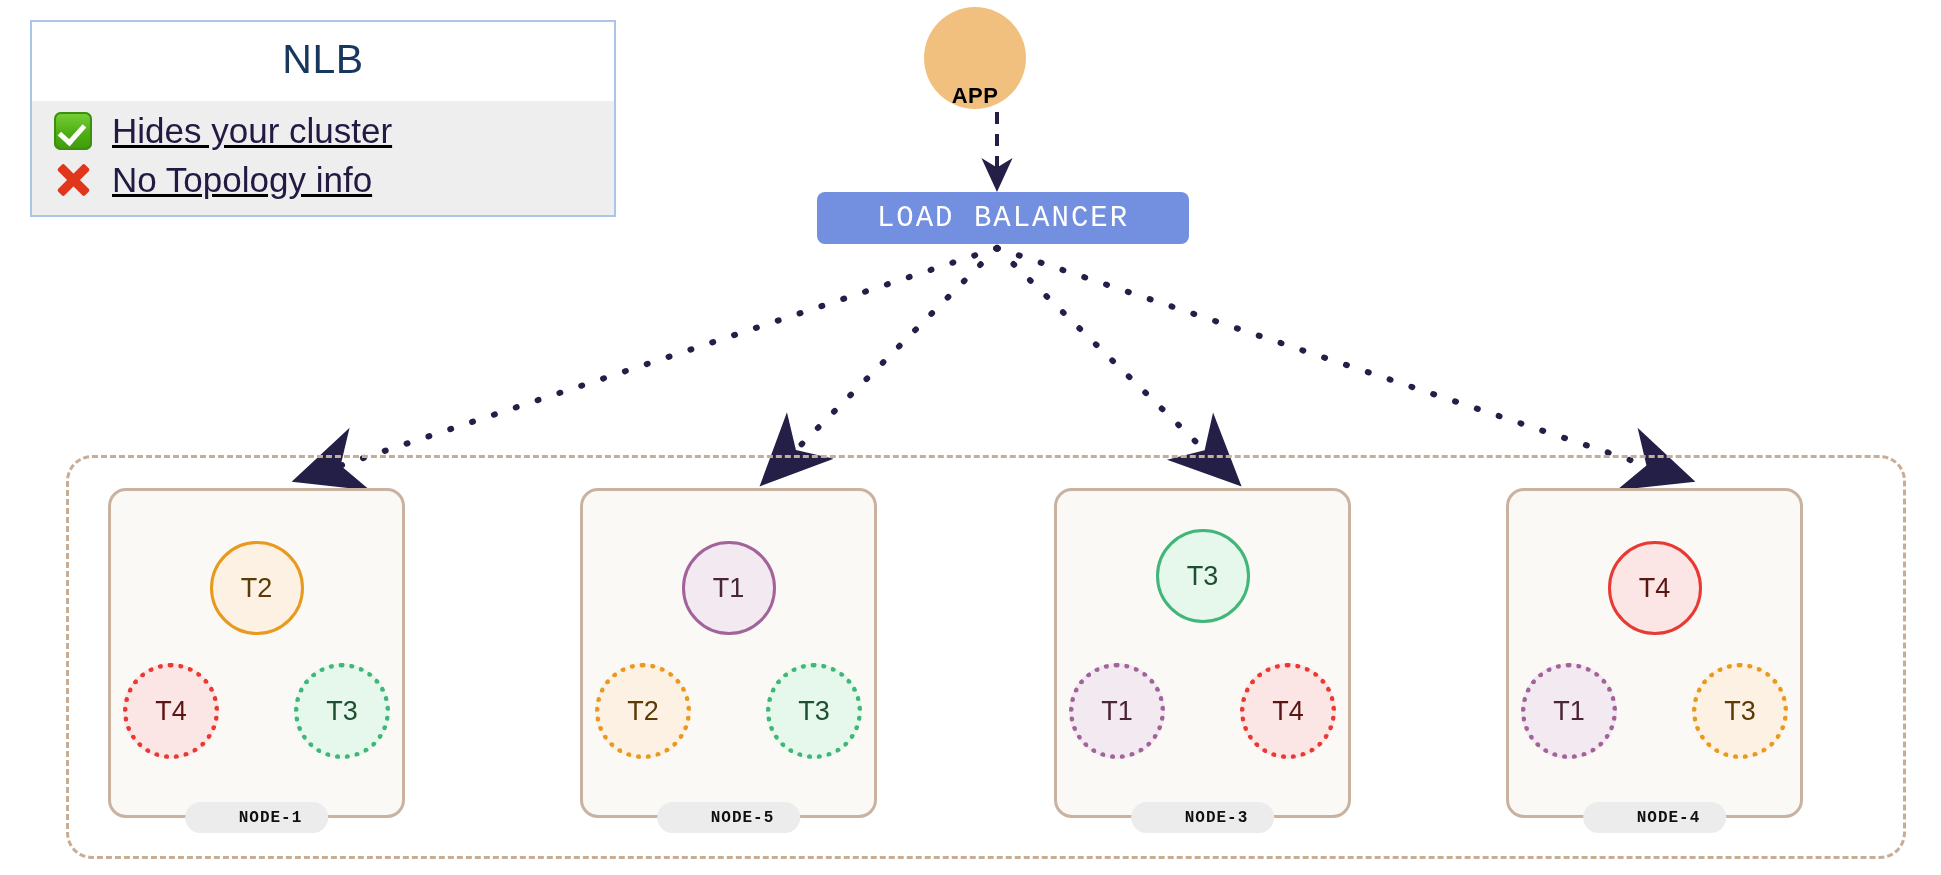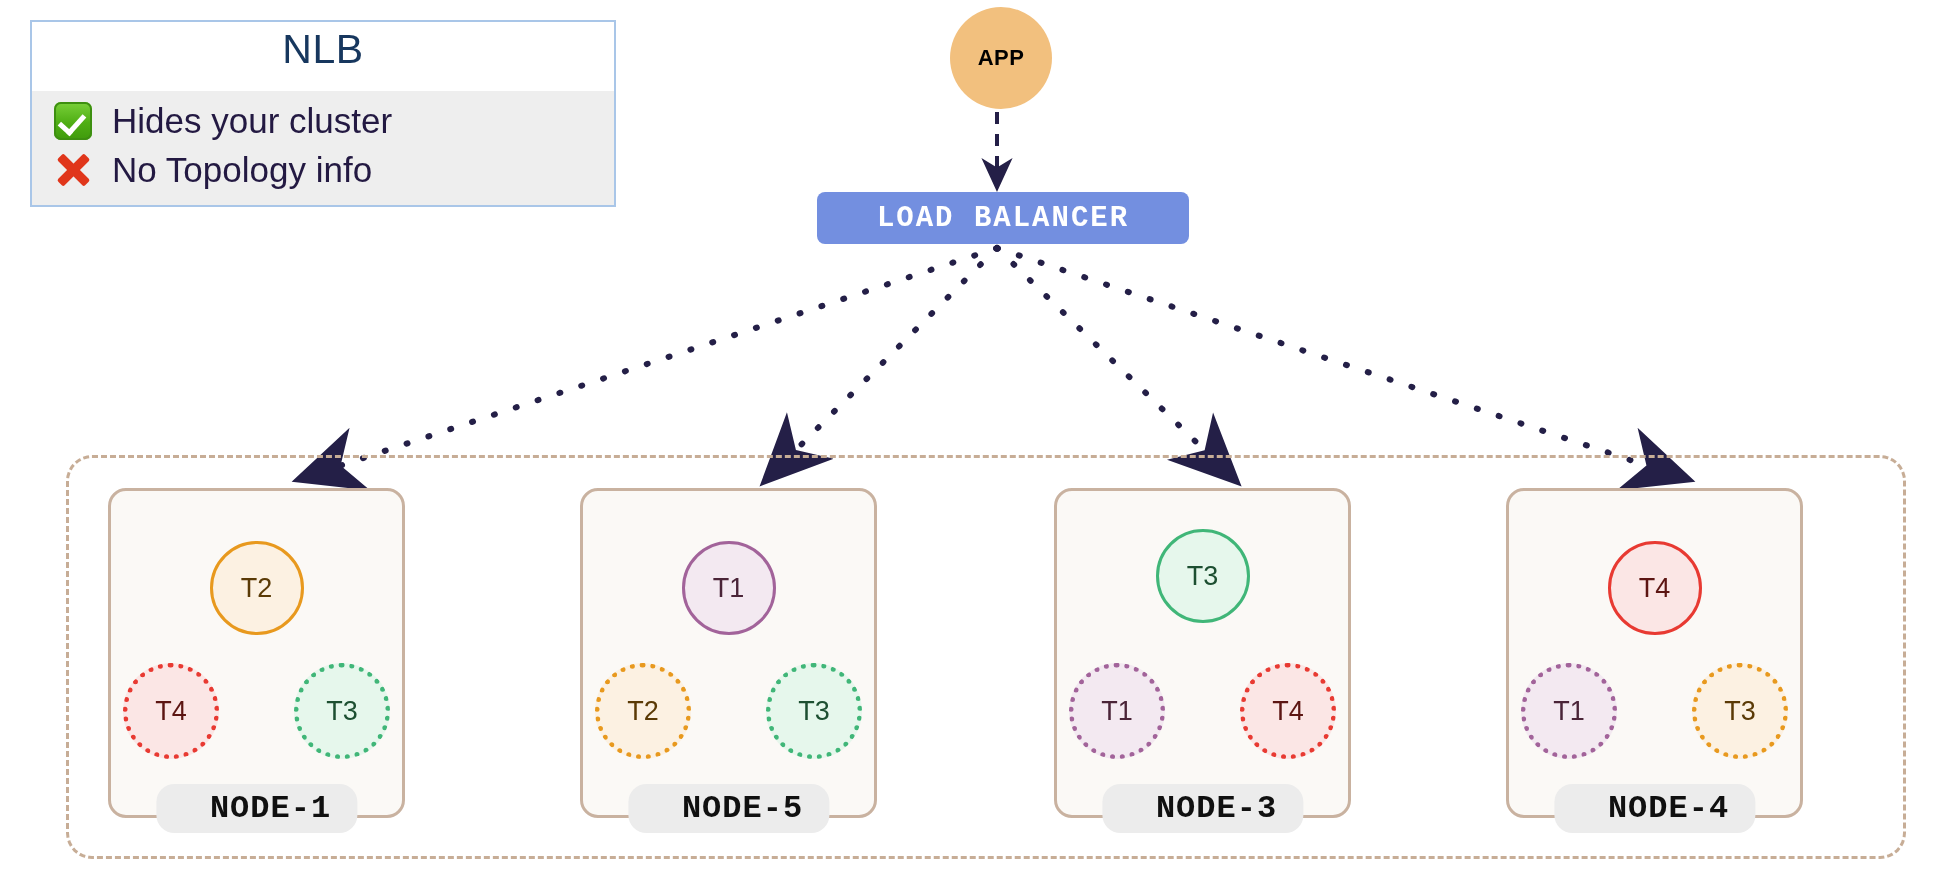--- a/index.html
+++ b/index.html
@@ -12,23 +12,23 @@
   
   #edges{position:absolute;left:0;top:0;width:1941px;height:875px;pointer-events:none;}
 
   
   .nlb-card{
     position:absolute;left:30px;top:20px;width:586px;
     border:2px solid #a9c6e8;background:#ffffff;box-sizing:border-box;
   }
   .nlb-title{
     text-align:center;color:#17375e;font-size:41px;
-    padding:4px 0 18px 0;letter-spacing:0.5px;font-weight:400;
-  }
-  .nlb-body{background:#eeeeee;padding:6px 0 10px 0;}
+    padding:14px 0 18px 0;letter-spacing:0.5px;font-weight:400;
+  }
+  .nlb-body{background:#eeeeee;padding:6px 0 10px 0;text-decoration:underline;}
   .nlb-row{display:flex;align-items:center;padding:2px 0 2px 22px;}
   .nlb-mark{width:58px;flex:0 0 58px;display:flex;align-items:center;justify-content:flex-start;}
   .nlb-text{color:#231942;font-size:35px;line-height:1.28;white-space:nowrap;}
 
   .chk{
     width:38px;height:38px;border-radius:7px;
     background:linear-gradient(180deg,#7ad13a 0%,#4fae14 55%,#3f9a0c 100%);
     box-shadow:inset 0 0 0 2px #3d8f10;
     position:relative;display:inline-block;
   }
@@ -39,35 +39,35 @@
   .xmark{position:relative;width:38px;height:38px;display:inline-block;}
   .xmark:before,.xmark:after{
     content:"";position:absolute;left:15px;top:0;width:9px;height:38px;
     background:#e0361b;border-radius:2px;
   }
   .xmark:before{transform:rotate(45deg);}
   .xmark:after{transform:rotate(-45deg);}
 
   
   .app-node{
-    position:absolute;left:950px;top:7px;width:102px;height:102px;border-radius:50%;
-    background:#f2c07e;display:flex;align-items:center;justify-content:center;
+    position:absolute;left:924px;top:7px;width:102px;height:102px;border-radius:50%;
+    background:#f2c07e;display:flex;align-items:flex-end;justify-content:center;
   }
   .app-node span{
     color:#000000;font-size:22px;font-weight:700;letter-spacing:0.5px;
     font-family:"Liberation Sans", sans-serif;
   }
 
   
   .lb-box{
     position:absolute;left:817px;top:192px;width:372px;height:52px;border-radius:8px;
     background:#738fe0;display:flex;align-items:center;justify-content:center;
   }
   .lb-box span{
-    color:#ffffff;font-size:29px;font-weight:700;letter-spacing:2px;
+    color:#ffffff;font-size:29px;font-weight:400;letter-spacing:2px;
     font-family:"Liberation Mono","DejaVu Sans Mono",monospace;
   }
 
   
   .cluster{
     position:absolute;left:66px;top:455px;width:1840px;height:404px;
     border:3px dashed #c7ad96;border-radius:26px;box-sizing:border-box;
   }
 
   
@@ -79,21 +79,21 @@
   .node.n2{left:580px;}
   .node.n3{left:1054px;}
   .node.n4{left:1506px;}
 
   .node-label{
     position:absolute;bottom:-18px;left:50%;transform:translateX(-50%);
     background:#ececec;border-radius:18px;padding:6px 26px;white-space:nowrap;
   }
   .node-label span{
     font-family:"Liberation Mono","DejaVu Sans Mono",monospace;
-    font-weight:700;font-size:32px;color:#101010;letter-spacing:1px;margin-left:28px;
+    font-weight:700;font-size:16px;color:#101010;letter-spacing:1px;margin-left:28px;
   }
 
   
   .task{
     position:absolute;border-radius:50%;
     display:flex;align-items:center;justify-content:center;box-sizing:border-box;
   }
   .task span{font-size:27px;font-family:"Liberation Sans",sans-serif;}
   .task.primary{width:94px;height:94px;border-width:3px;border-style:solid;}
   .task.replica{width:96px;height:96px;border-width:5px;border-style:dotted;}

